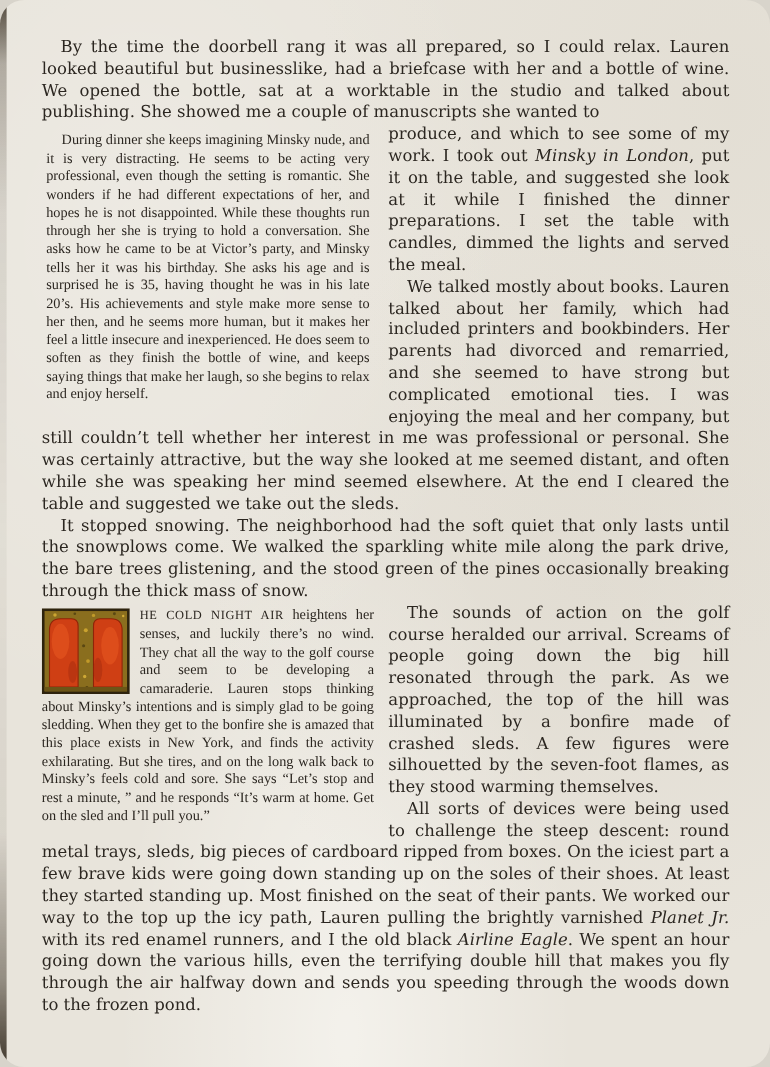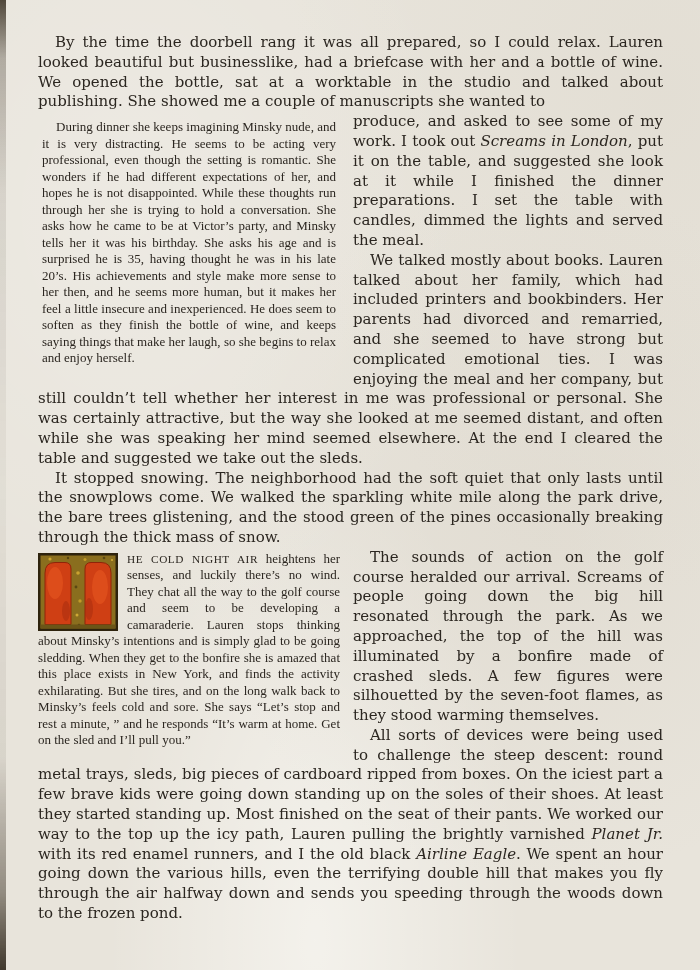--- a/index.html
+++ b/index.html
@@ -11,20 +11,21 @@
     height: 970px;
     margin: 0;
     overflow: hidden;
     background-color: #e8e4db;
     background-image:
       radial-gradient(ellipse at 18% 22%, rgba(255,255,255,0.22), transparent 42%),
       radial-gradient(ellipse at 78% 55%, rgba(208,201,188,0.28), transparent 46%),
       radial-gradient(ellipse at 45% 97%, rgba(255,255,252,0.50), transparent 38%),
       radial-gradient(ellipse at 95% 10%, rgba(215,209,196,0.30), transparent 40%);
     color: #2b2620;
+    border-radius: 22px;
     -webkit-font-smoothing: antialiased;
   }
 
   .scan-edge-left {
     position: absolute;
     left: 0; top: 0; bottom: 0;
     width: 6px;
     background: linear-gradient(to bottom,
       rgba(42,32,18,0.80) 0%,
       rgba(42,32,18,0.30) 6%,
@@ -91,21 +92,21 @@
 
   <div class="text-block">
 
     <p class="main indent"><span>By the time the doorbell rang it was all prepared, so I could relax. Lauren looked beautiful but businesslike, had a briefcase with her and a bottle of wine. We opened the bottle, sat at a worktable in the studio and talked about publishing. She showed me a couple of manuscripts she wanted to</span></p>
 
     <div class="wrap-section">
       <aside class="inset">
         <p class="indent"><span>During dinner she keeps imagining Minsky nude, and it is very distracting. He seems to be acting very professional, even though the setting is romantic. She wonders if he had different expectations of her, and hopes he is not disappointed. While these thoughts run through her she is trying to hold a conversation. She asks how he came to be at Victor’s party, and Minsky tells her it was his birthday. She asks his age and is surprised he is 35, having thought he was in his late 20’s. His achievements and style make more sense to her then, and he seems more human, but it makes her feel a little insecure and inexperienced. He does seem to soften as they finish the bottle of wine, and keeps saying things that make her laugh, so she begins to relax and enjoy herself.</span></p>
       </aside>
 
-      <p class="main"><span>produce, and asked to see some of my work. I took out </span><i>Screams in London</i><span>, put it on the table, and suggested she look at it while I finished the dinner preparations. I set the table with candles, dimmed the lights and served the meal.</span></p>
+      <p class="main"><span>produce, and which to see some of my work. I took out </span><i>Minsky in London</i><span>, put it on the table, and suggested she look at it while I finished the dinner preparations. I set the table with candles, dimmed the lights and served the meal.</span></p>
 
       <p class="main indent"><span>We talked mostly about books. Lauren talked about her family, which had included printers and bookbinders. Her parents had divorced and remarried, and she seemed to have strong but complicated emotional ties. I was enjoying the meal and her company, but still couldn’t tell whether her interest in me was professional or personal. She was certainly attractive, but the way she looked at me seemed distant, and often while she was speaking her mind seemed elsewhere. At the end I cleared the table and suggested we take out the sleds.</span></p>
     </div>
 
     <p class="main indent"><span>It stopped snowing. The neighborhood had the soft quiet that only lasts until the snowplows come. We walked the sparkling white mile along the park drive, the bare trees glistening, and the stood green of the pines occasionally breaking through the thick mass of snow.</span></p>
 
     <div class="wrap-section">
       <aside class="inset">
         <svg class="dropcap-svg" viewBox="0 0 80 78" xmlns="http://www.w3.org/2000/svg">
           <rect x="0" y="0" width="80" height="78" fill="#2e230d"></rect>

